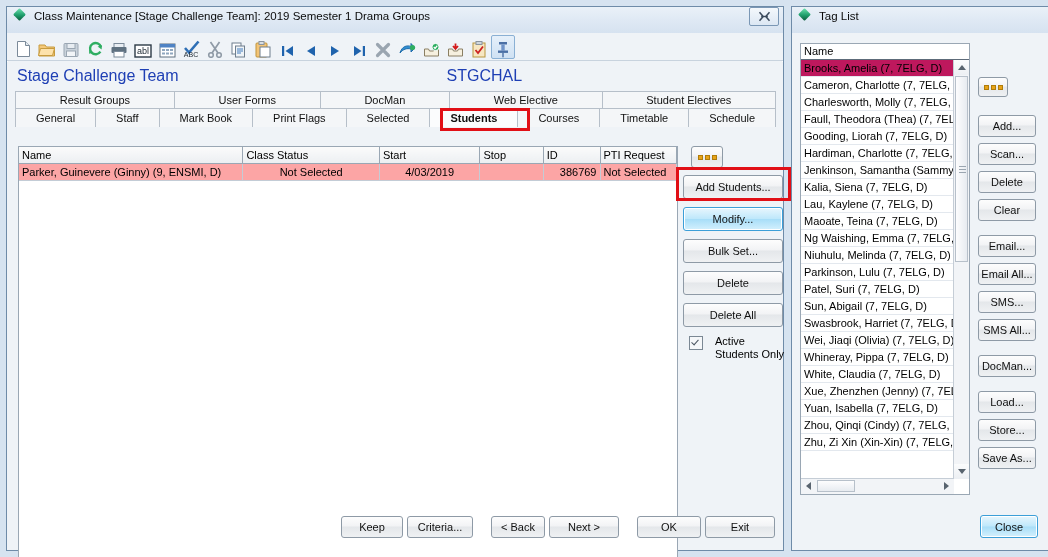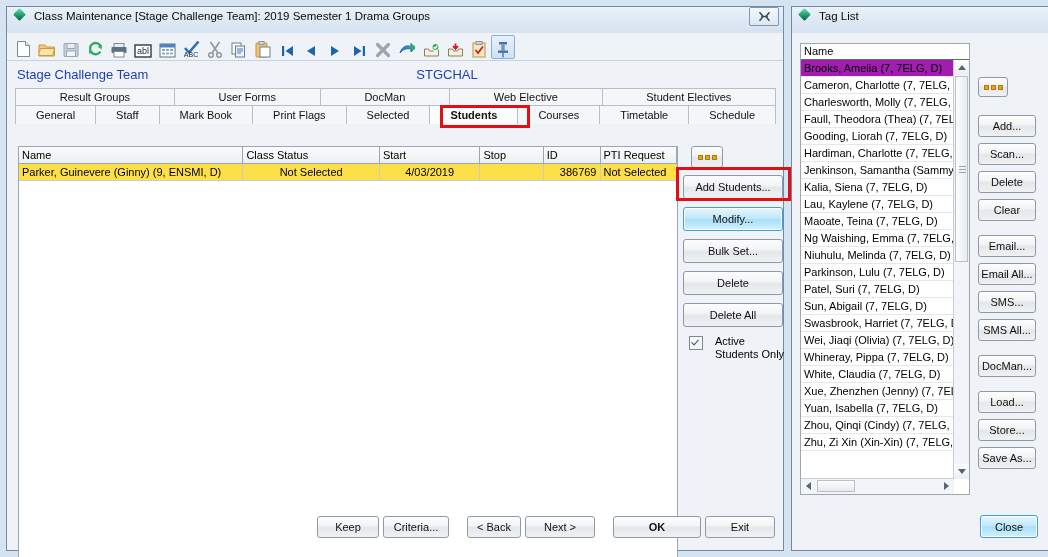--- a/index.html
+++ b/index.html
@@ -84,21 +84,21 @@
   }
 
   
   .mw-body {
     position: absolute; left: 0; right: 0; top: 55px; bottom: 0;
     background: #eff3f7;
   }
   .group-header {
     display: flex;
     padding: 5px 28px 2px 10px;
-    font-size: 13px;
+    font-size: 16px;
     color: #1e3fb4;
   }
   .group-header .gh-name { font-weight: normal; }
   .group-header .gh-code { margin-left: 268px; }
 
   
   .tabs-wrap { position: relative; margin: 4px 8px 0 8px; }
   .tab-row { display: flex; }
   .tab {
     flex: 1 1 auto;
@@ -148,21 +148,21 @@
     overflow: hidden;
     white-space: nowrap;
   }
   table.grid td {
     border-right: 1px solid #c3ccd6;
     border-bottom: 1px solid #c3ccd6;
     font-size: 11px;
     padding: 2px 3px;
     height: 16px;
     box-sizing: border-box;
-    background: #fde047;
+    background: #fca5a5;
     overflow: hidden;
     white-space: nowrap;
   }
   td.c-center { text-align: center; }
   td.c-right  { text-align: right; }
 
   
   .btn {
     border: 1px solid #8e9aa6;
     border-radius: 3px;
@@ -219,21 +219,21 @@
   
   .bottom-bar {
     position: absolute; left: 8px; right: 8px; bottom: 8px; height: 30px;
     display: flex; align-items: center; justify-content: flex-end;
   }
   .bottom-bar .btn { height: 22px; margin-left: 4px; }
   .bb-keep { width: 62px; }
   .bb-criteria { width: 66px; }
   .bb-back { width: 54px; margin-left: 18px !important; }
   .bb-next { width: 70px; }
-  .bb-ok { width: 88px; margin-left: 18px !important; font-weight: bold; }
+  .bb-ok { width: 64px; margin-left: 18px !important; }
   .bb-exit { width: 70px; }
 
   
   .tl-body {
     position: absolute; left: 0; right: 0; top: 26px; bottom: 0;
     background: #eff3f7;
   }
   .tl-list-outer {
     position: absolute; left: 8px; top: 10px; width: 170px; height: 452px;
     border: 1px solid #9aa7b4;
@@ -251,21 +251,21 @@
   }
   .tl-item {
     height: 17px; line-height: 16px;
     font-size: 11px;
     padding-left: 3px;
     border-bottom: 1px solid #e3e8ee;
     box-sizing: border-box;
     white-space: nowrap;
     overflow: hidden;
   }
-  .tl-item.selected { background: #a21caf; }
+  .tl-item.selected { background: #be185d; }
   .vscroll {
     position: absolute; right: 0; top: 16px; width: 15px; bottom: 15px;
     background: #f2f4f7; border-left: 1px solid #c5cdd6;
   }
   .vscroll .arrow-up, .vscroll .arrow-dn {
     position:absolute; left:0; width:15px; height:15px;
     background: linear-gradient(to bottom,#fbfcfd,#eceff3);
     display:flex; align-items:center; justify-content:center;
   }
   .vscroll .arrow-up { top:0; } .vscroll .arrow-dn { bottom:0; }

